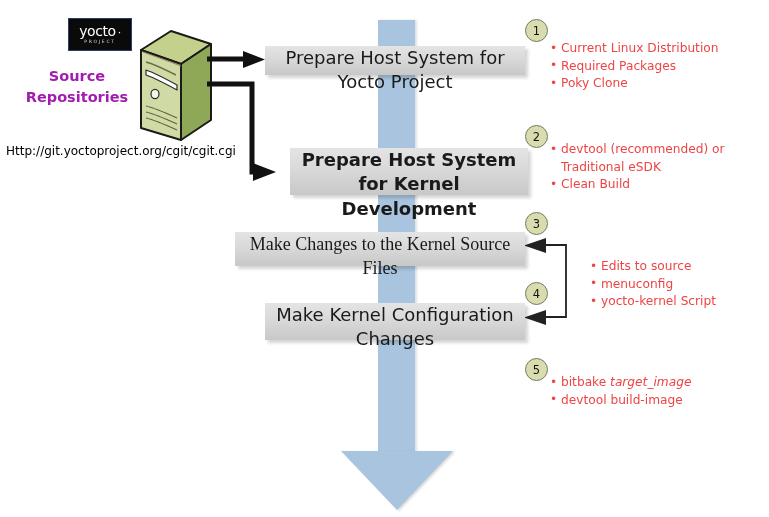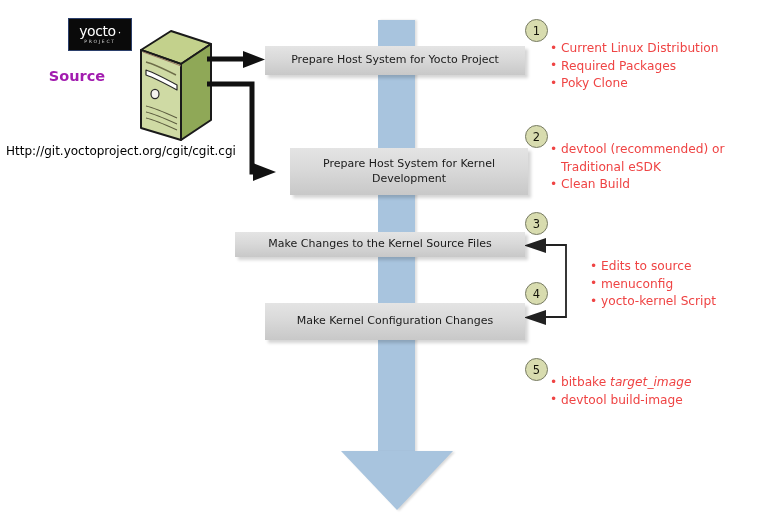--- a/index.html
+++ b/index.html
@@ -104,25 +104,25 @@
     width: 76px;
     height: 118px;
   }
 
   
   .pbox {
     position: absolute;
     background: linear-gradient(to bottom, #e4e4e4 0%, #d9d9d9 45%, #c8c8c8 100%);
     box-shadow: 3px 3px 3px rgba(0,0,0,0.17);
     display: flex;
-    align-items: center;
+    align-items: flex-start;
     justify-content: center;
     text-align: center;
     color: #1a1a1a;
-    font-size: 11px;
+    font-size: 18px;
     line-height: 1.35;
     box-sizing: border-box;
   }
 
   
   .step-circle {
     position: absolute;
     width: 23px;
     height: 23px;
     border-radius: 50%;
@@ -185,20 +185,21 @@
 
   <div class="yocto-logo">
     <div class="yocto-word">
       <span>yocto</span><span class="dot">·</span>
     </div>
     <div class="yocto-sub">PROJECT</div>
   </div>
 
   <div class="src-label">
     <div>Source</div>
+    <div>Repositories</div>
   </div>
   <div class="src-url">Http://git.yoctoproject.org/cgit/cgit.cgi</div>
 
   <div class="server">
     <svg width="76" height="118" viewBox="0 0 76 118">
 
       <polygon points="3,22 33,3 73,16 43,36" fill="#c3d18c" stroke="#1a1a1a" stroke-width="2" stroke-linejoin="round"></polygon>
 
       <polygon points="43,36 73,16 73,92 43,112" fill="#8fa857" stroke="#1a1a1a" stroke-width="2" stroke-linejoin="round"></polygon>
 
@@ -227,25 +228,25 @@
 
     <polyline points="532,245 566,245 566,317 540,317" fill="none" stroke="#222222" stroke-width="1.8"></polyline>
     <polygon points="546,238 524,245.5 546,253" fill="#222222"></polygon>
     <polygon points="546,310 524,317.5 546,325" fill="#222222"></polygon>
   </svg>
 
   <div class="pbox" style="left:265px; top:46px; width:260px; height:29px;">
     <span>Prepare Host System for Yocto Project</span>
   </div>
 
-  <div class="pbox" style="left:290px; top:148px; width:238px; height:47px;">
+  <div class="pbox" style="left:290px; top:148px; width:238px; height:47px;font-weight:bold;">
     <span style="padding:0 10px;">Prepare Host System for Kernel Development</span>
   </div>
 
-  <div class="pbox" style="left:235px; top:232px; width:290px; height:25px;">
+  <div class="pbox" style="left:235px; top:232px; width:290px; height:34px;font-family:Liberation Serif, serif;">
     <span>Make Changes to the Kernel Source Files</span>
   </div>
 
   <div class="pbox" style="left:265px; top:303px; width:260px; height:37px;">
     <span>Make Kernel Configuration Changes</span>
   </div>
 
 
   <div class="step-circle" style="left:525px; top:19px;">
     <span>1</span>

